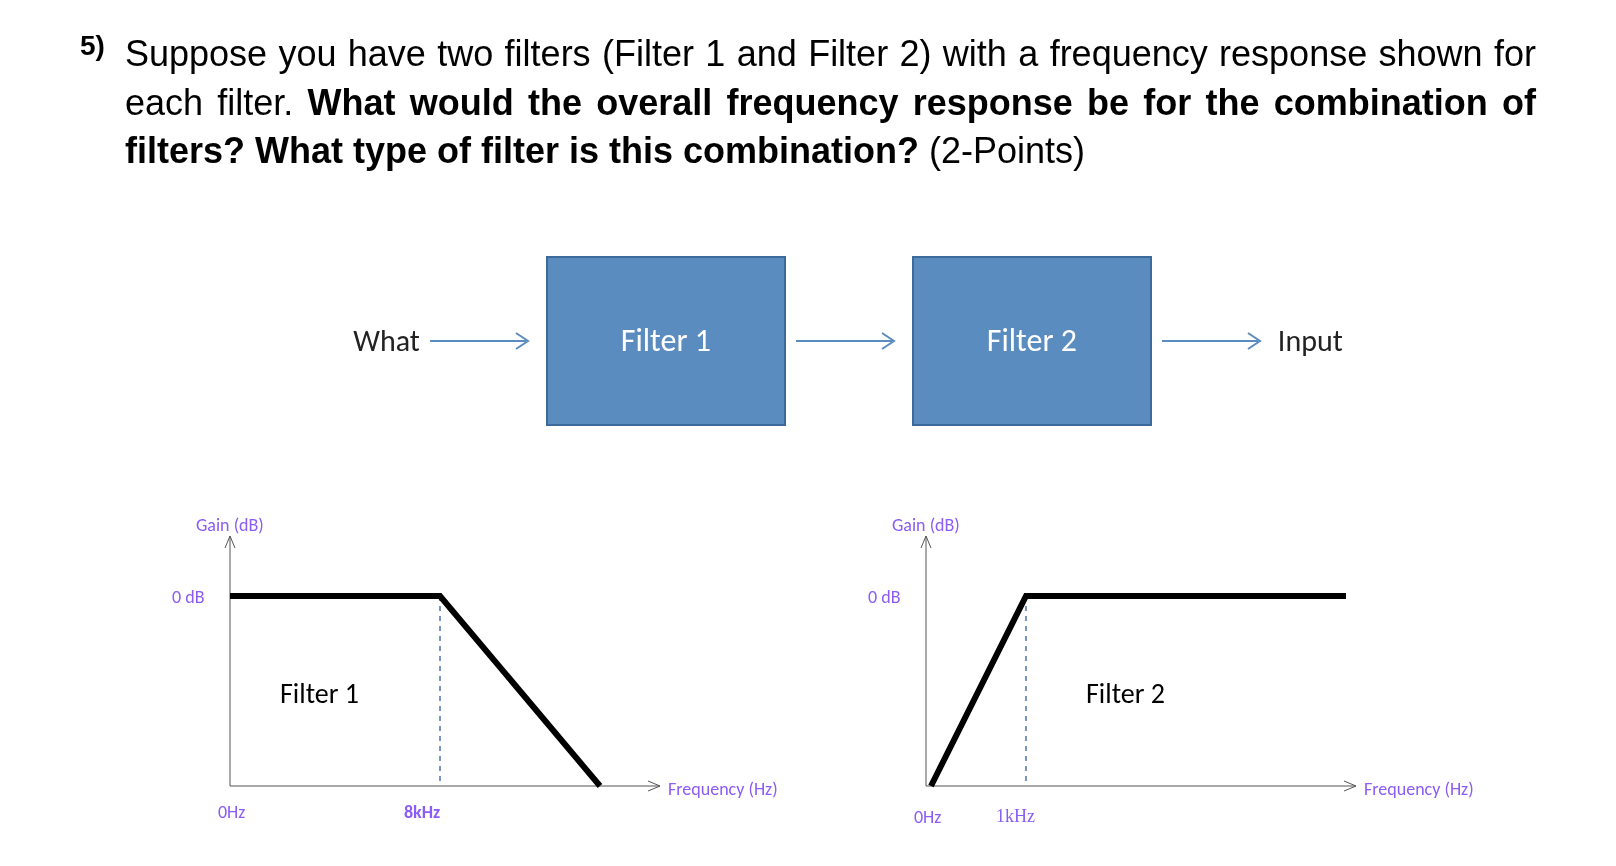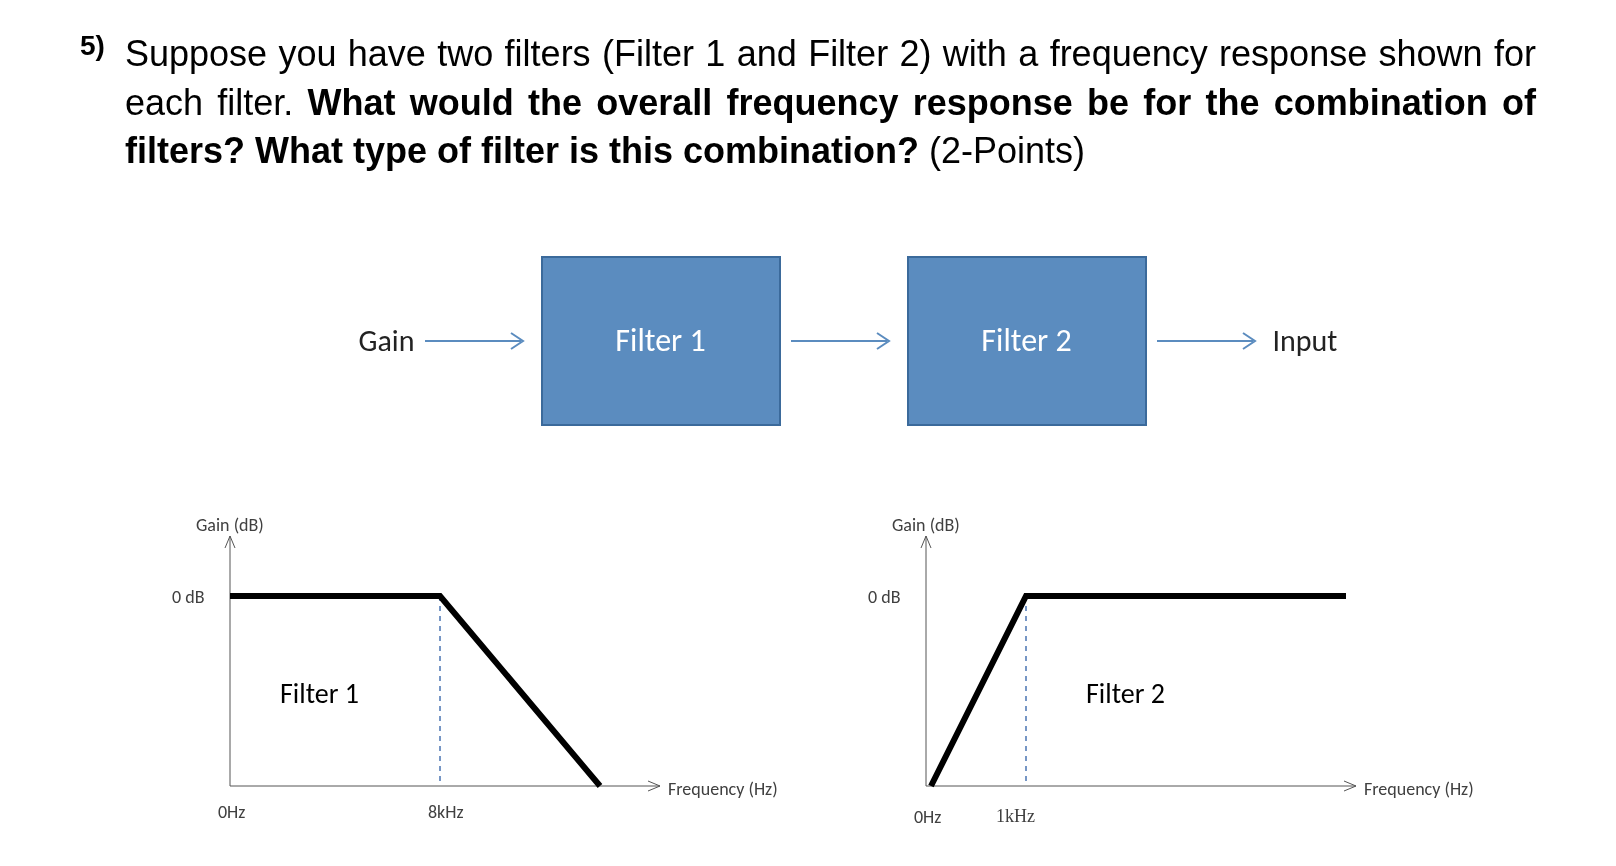--- a/index.html
+++ b/index.html
@@ -74,41 +74,41 @@
     }
     .plot svg {
       position: absolute;
       top: 0;
       left: 0;
     }
     .plot-label {
       position: absolute;
       font-size: 18px;
       font-family: Calibri, Arial, sans-serif;
-      color: #404040;
+      color: #8b5cf6;
     }
     .plot-title {
       position: absolute;
       font-size: 28px;
       font-family: Calibri, Arial, sans-serif;
       color: #000;
     }
   </style>
 </head>
 <body>
 
 <div class="question">
   <div class="q-number">5)</div>
   <div class="q-text">
     <span>Suppose you have two filters (Filter 1 and Filter 2) with a frequency response shown for each filter. </span><span class="bold">What would the overall frequency response be for the combination of filters? What type of filter is this combination?</span><span> (2-Points)</span>
   </div>
 </div>
 
 <div class="block-diagram">
-  <div class="bd-label">Gain</div>
+  <div class="bd-label">What</div>
 
   <svg class="bd-arrow" viewBox="0 0 110 24">
     <line x1="2" y1="12" x2="98" y2="12" stroke="#5b8cbf" stroke-width="2"></line>
     <polyline points="88,4 100,12 88,20" fill="none" stroke="#5b8cbf" stroke-width="2"></polyline>
   </svg>
 
   <div class="filter-box">Filter 1</div>
 
   <svg class="bd-arrow" viewBox="0 0 110 24">
     <line x1="2" y1="12" x2="98" y2="12" stroke="#5b8cbf" stroke-width="2"></line>
@@ -137,21 +137,21 @@
       <polyline points="508,275 520,280 508,285" fill="none" stroke="#555" stroke-width="1"></polyline>
 
       <line x1="300" y1="90" x2="300" y2="280" stroke="#4a74b3" stroke-width="1.5" stroke-dasharray="5,5"></line>
 
       <polyline points="90,90 300,90 460,280" fill="none" stroke="#000" stroke-width="6"></polyline>
     </svg>
     <div class="plot-label" style="left:56px; top:8px;">Gain (dB)</div>
     <div class="plot-label" style="left:32px; top:80px;">0 dB</div>
     <div class="plot-title" style="left:140px; top:170px;">Filter 1</div>
     <div class="plot-label" style="left:78px; top:295px;">0Hz</div>
-    <div class="plot-label" style="left:288px; top:295px;">8kHz</div>
+    <div class="plot-label" style="left:264px; top:295px;font-weight:bold;">8kHz</div>
     <div class="plot-label" style="left:528px; top:272px;">Frequency (Hz)</div>
   </div>
 
   <div class="plot">
     <svg width="640" height="340" viewBox="0 0 640 340">
 
       <line x1="90" y1="30" x2="90" y2="280" stroke="#555" stroke-width="1"></line>
       <polyline points="85,42 90,30 95,42" fill="none" stroke="#555" stroke-width="1"></polyline>
 
       <line x1="90" y1="280" x2="520" y2="280" stroke="#555" stroke-width="1"></line>

